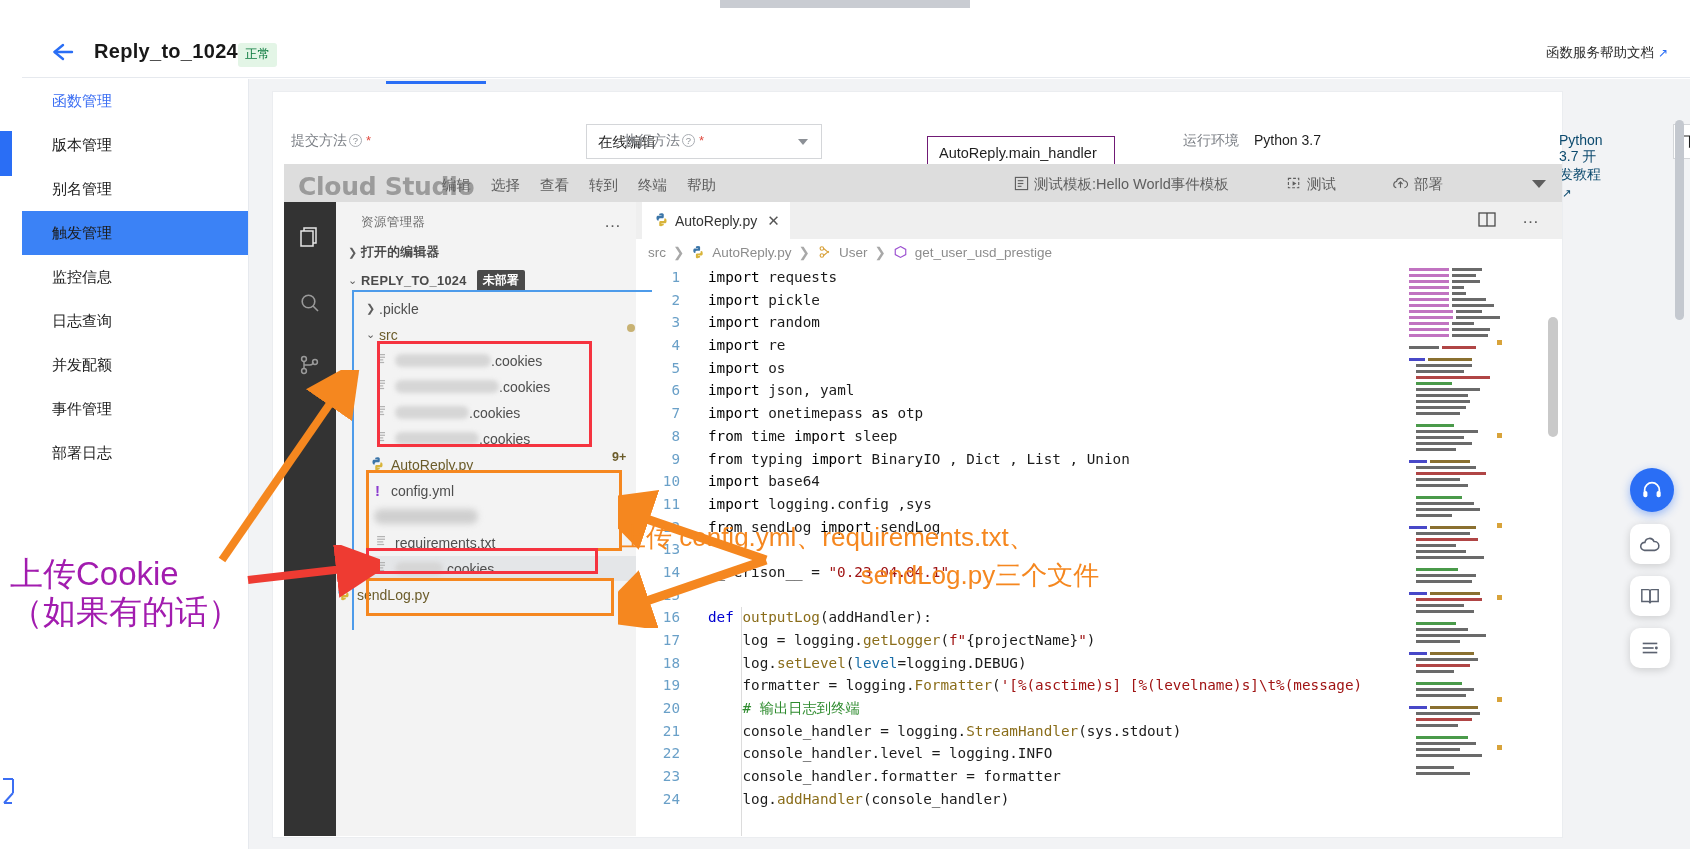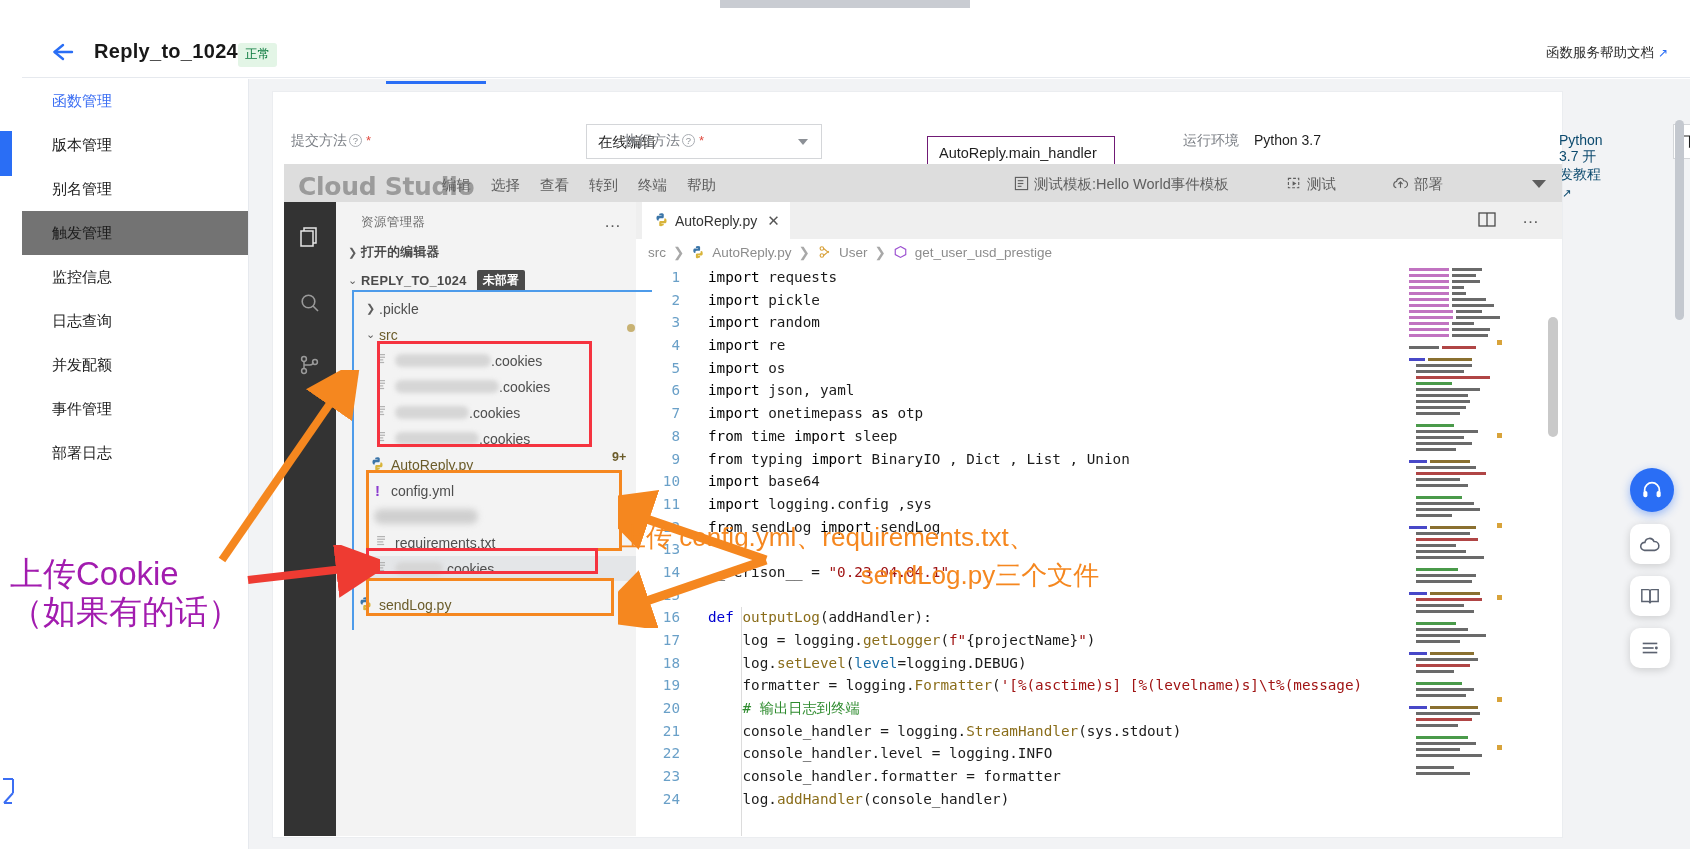--- a/index.html
+++ b/index.html
@@ -23,21 +23,21 @@
   .back-arrow svg { display:block; }
   .page-title { position:absolute; left:72px; top:30px; font-size:20px; font-weight:bold; color:#181818; letter-spacing:.3px; }
   .status-badge { position:absolute; left:216px; top:33px; background:#e3f5e6; color:#0b7a3e; font-size:12.5px; padding:3px 7px 4px; border-radius:3px; }
   .help-link { position:absolute; right:22px; top:34px; font-size:13.5px; color:#2b2b2b; cursor:pointer; }
   .help-link .ext { display:inline-block; margin-left:4px; color:#2a6ef5; font-size:12px; }
 
   
   .side-nav { position:absolute; left:22px; top:79px; width:227px; height:770px; background:#fff; border-right:1px solid #e6e9ee; }
   .nav-item { height:44px; line-height:44px; padding-left:30px; font-size:15px; color:#1c1c1c; cursor:pointer; }
   .nav-item.link { color:#3b6ef3; }
-  .nav-item.active { background:#737373; }
+  .nav-item.active { background:#3b82f6; }
 
   
   .content { position:absolute; left:249px; top:79px; width:1441px; height:770px; background:#f2f3f5; }
   .tab-strip { position:absolute; left:0; top:0; width:100%; height:10px; background:#f2f3f5; }
   .tab-underline { position:absolute; left:137px; top:2px; width:100px; height:3px; background:#2a6ef5; }
 
   .card { position:absolute; left:24px; top:13px; width:1289px; height:745px; background:#fff; box-shadow:0 0 0 1px #ebedf0;text-decoration:underline; }
 
   
   .toolbar { position:absolute; left:0; top:0; width:100%; height:72px; }
@@ -382,21 +382,21 @@
                   <line x1="2" y1="3" x2="11" y2="3" stroke="#b3b3b3" stroke-width="1.4"></line>
                   <line x1="2" y1="6" x2="11" y2="6" stroke="#b3b3b3" stroke-width="1.4"></line>
                   <line x1="2" y1="9" x2="9" y2="9" stroke="#b3b3b3" stroke-width="1.4"></line>
                   <line x1="2" y1="12" x2="10" y2="12" stroke="#b3b3b3" stroke-width="1.4"></line>
                 </svg>
             </span>
             <span class="blur" style="width:48px;"></span>
               <span class="fname">.cookies</span>
           </div>
 
-          <div class="tree-row" style="top:380px; padding-left:22px;margin-top:10px;">
+          <div class="tree-row" style="top:380px; ">
             <span class="file-ico">
               <svg width="15" height="15" viewBox="0 0 16 16">
                   <path d="M8 1.2 c-2.6 0 -2.4 1.1 -2.4 1.1 v1.2 h2.5 v.4 H4.3 s-1.7 -.2 -1.7 2.5 c0 2.7 1.5 2.6 1.5 2.6 h.9 V8.2 s-.05 -1.5 1.5 -1.5 h2.5 s1.4 .02 1.4 -1.4 V2.6 s.2 -1.4 -2.4 -1.4 z" fill="#3b75a8"></path>
                   <path d="M8 14.8 c2.6 0 2.4 -1.1 2.4 -1.1 v-1.2 H7.9 v-.4 h3.8 s1.7 .2 1.7 -2.5 c0 -2.7 -1.5 -2.6 -1.5 -2.6 h-.9 v1.2 s.05 1.5 -1.5 1.5 H7 s-1.4 -.02 -1.4 1.4 v2.7 s-.2 1.4 2.4 1.4 z" fill="#d8b43a"></path>
                 </svg>
             </span>
             <span class="fname yellowish">sendLog.py</span>
           </div>
         </div>
 

